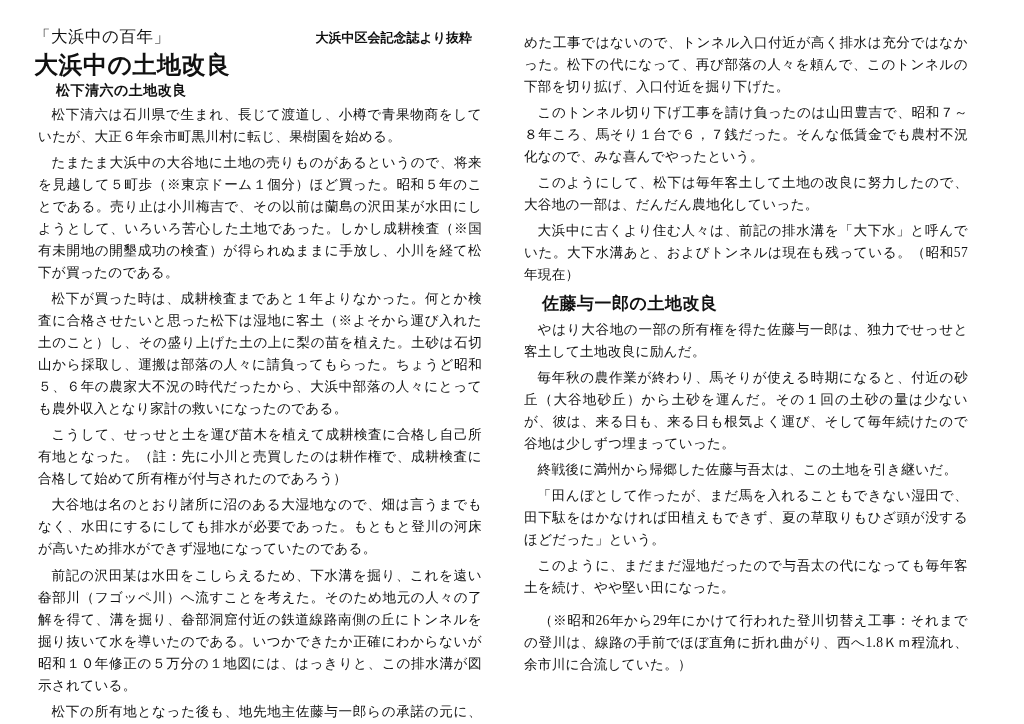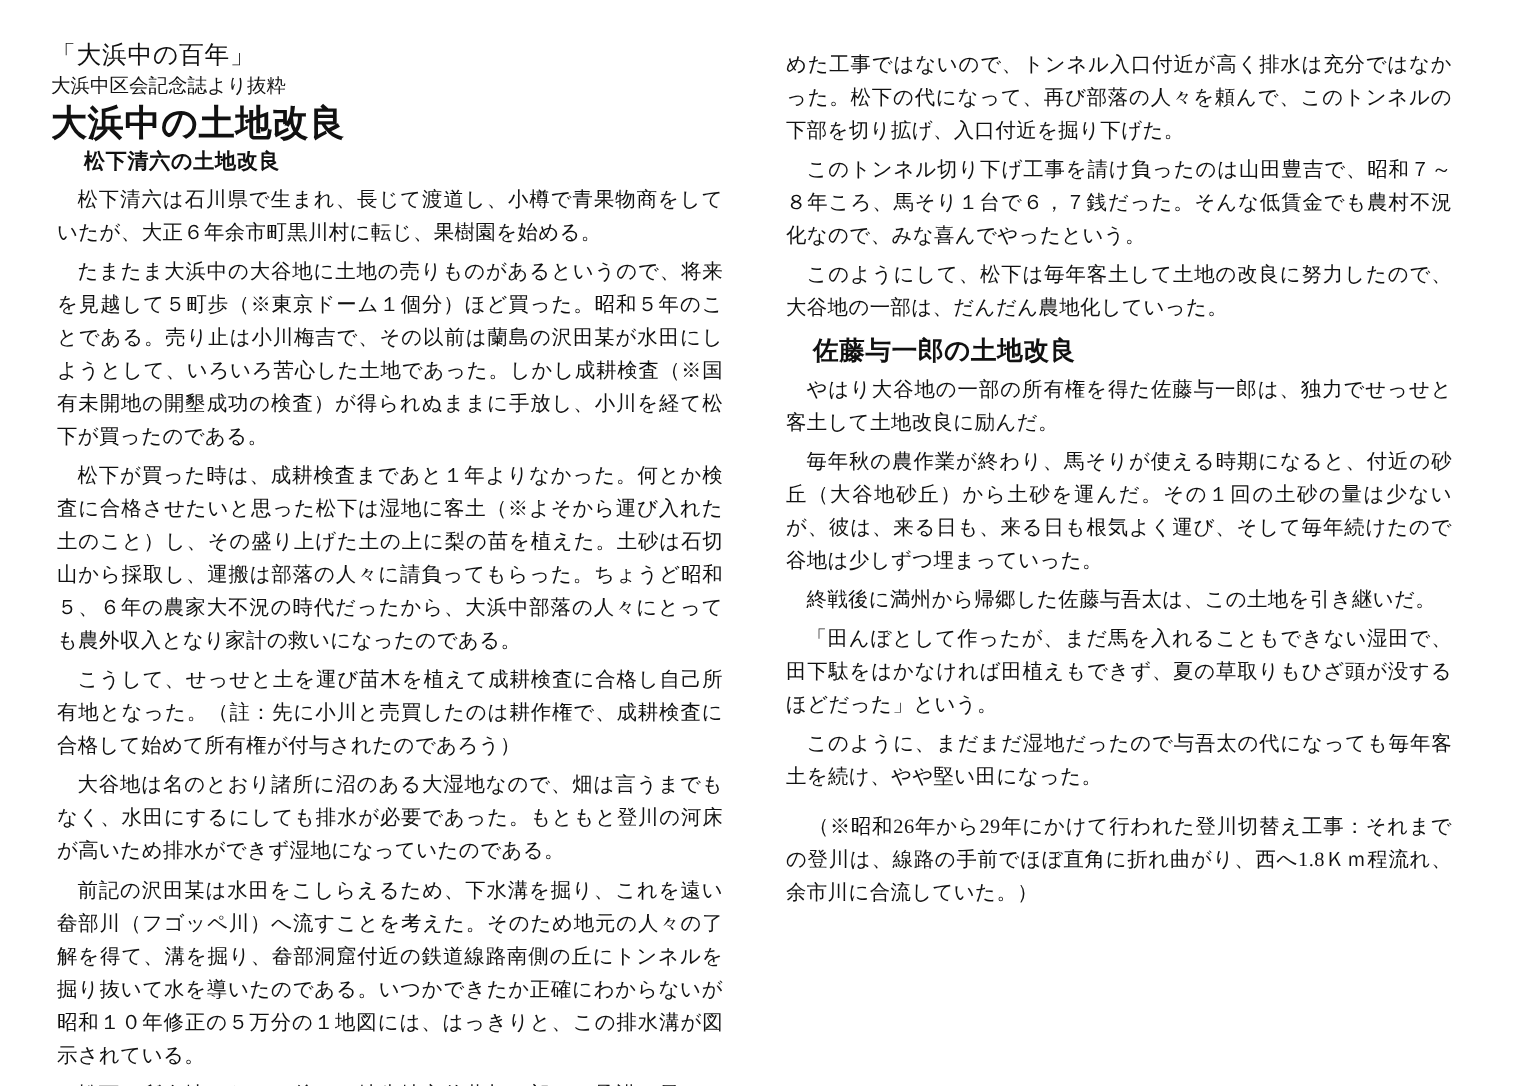--- a/index.html
+++ b/index.html
@@ -35,31 +35,31 @@
   .col-right {
     padding-top: 2px;
   }
 
   
   .head-row {
     display: flex;
     align-items: baseline;
     justify-content: space-between;
     margin-bottom: 2px;
-    flex-direction: column;
   }
   .doc-kicker {
     font-size: 16.5px;
     letter-spacing: 0.5px;
     white-space: nowrap;
   }
   .doc-source {
     font-size: 13px;
     white-space: nowrap;
     padding-right: 14px;
+    font-weight: bold;
   }
   .doc-title {
     font-size: 24px;
     letter-spacing: 0.5px;
     margin: 1px 0 2px 0;
     line-height: 1.25;
   }
   .sect-title {
     font-size: 14px;
     letter-spacing: 0.5px;
@@ -114,20 +114,21 @@
       <p class="para">前記の沢田某は水田をこしらえるため、下水溝を掘り、これを遠い畚部川（フゴッペ川）へ流すことを考えた。そのため地元の人々の了解を得て、溝を掘り、畚部洞窟付近の鉄道線路南側の丘にトンネルを掘り抜いて水を導いたのである。いつかできたか正確にわからないが昭和１０年修正の５万分の１地図には、はっきりと、この排水溝が図示されている。</p>
       <p class="para">松下の所有地となった後も、地先地主佐藤与一郎らの承諾の元に、毎年この排水溝の清掃をやっていた。しかし、再び部落の人々を頼んで</p>
 
     </div>
 
     <div class="col col-right">
 
       <p class="para noindent">めた工事ではないので、トンネル入口付近が高く排水は充分ではなかった。松下の代になって、再び部落の人々を頼んで、このトンネルの下部を切り拡げ、入口付近を掘り下げた。</p>
       <p class="para">このトンネル切り下げ工事を請け負ったのは山田豊吉で、昭和７～８年ころ、馬そり１台で６，７銭だった。そんな低賃金でも農村不況化なので、みな喜んでやったという。</p>
       <p class="para">このようにして、松下は毎年客土して土地の改良に努力したので、大谷地の一部は、だんだん農地化していった。</p>
+      <p class="para">大浜中に古くより住む人々は、前記の排水溝を「大下水」と呼んでいた。大下水溝あと、およびトンネルは現在も残っている。（昭和57年現在）</p>
 
       <h2 class="sect-title-r">佐藤与一郎の土地改良</h2>
 
       <p class="para">やはり大谷地の一部の所有権を得た佐藤与一郎は、独力でせっせと客土して土地改良に励んだ。</p>
       <p class="para">毎年秋の農作業が終わり、馬そりが使える時期になると、付近の砂丘（大谷地砂丘）から土砂を運んだ。その１回の土砂の量は少ないが、彼は、来る日も、来る日も根気よく運び、そして毎年続けたので谷地は少しずつ埋まっていった。</p>
       <p class="para">終戦後に満州から帰郷した佐藤与吾太は、この土地を引き継いだ。</p>
       <p class="para">「田んぼとして作ったが、まだ馬を入れることもできない湿田で、田下駄をはかなければ田植えもできず、夏の草取りもひざ頭が没するほどだった」という。</p>
       <p class="para">このように、まだまだ湿地だったので与吾太の代になっても毎年客土を続け、やや堅い田になった。</p>
       <div class="spacer-sm"></div>
       <p class="para indent2">（※昭和26年から29年にかけて行われた登川切替え工事：それまでの登川は、線路の手前でほぼ直角に折れ曲がり、西へ1.8Ｋｍ程流れ、余市川に合流していた。）</p>

